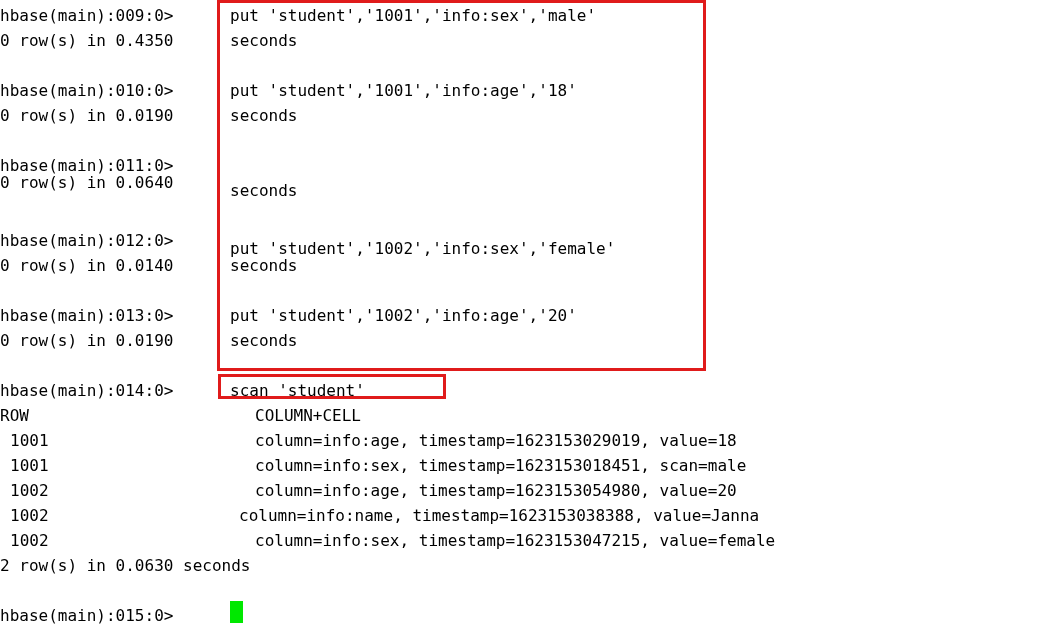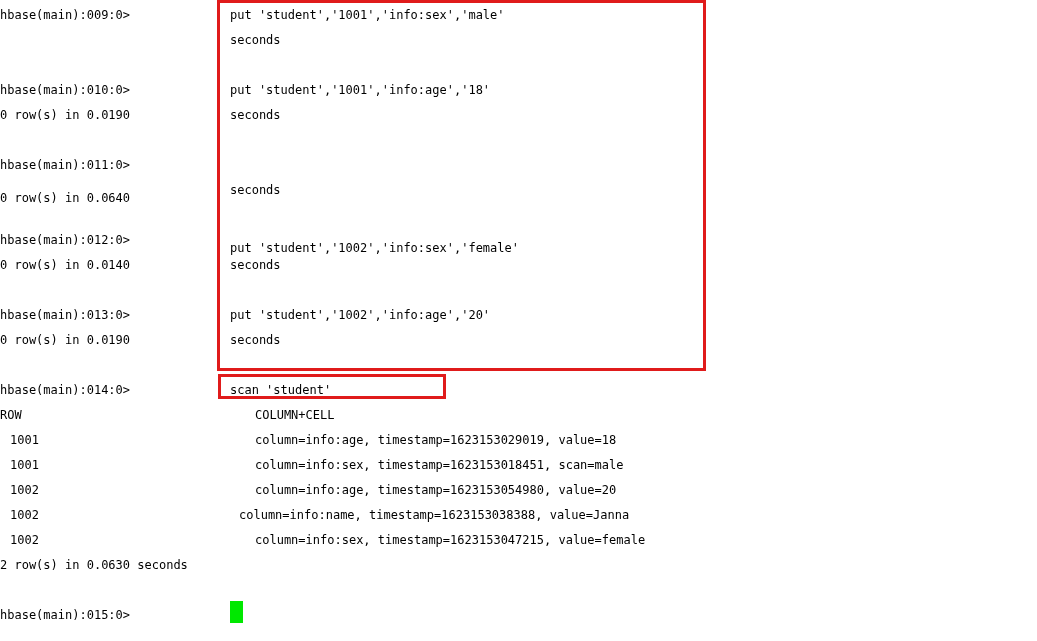--- a/index.html
+++ b/index.html
@@ -8,21 +8,21 @@
     padding: 0;
     background: #ffffff;
   }
   #screen {
     position: relative;
     width: 1037px;
     height: 641px;
     background: #ffffff;
     overflow: hidden;
     font-family: "DejaVu Sans Mono", "Liberation Mono", monospace;
-    font-size: 12px;
+    font-size: 16px;
     line-height: 25px;
     color: #000000;
     letter-spacing: 0px;
     text-decoration: underline;
   }
 
   
   .term-layer {
     position: absolute;
     top: 0;
@@ -104,24 +104,25 @@
 </head>
 <body>
 
 <div id="screen">
 
   <div class="box-bg" id="box-bg-puts"></div>
   <div class="box-bg" id="box-bg-scan"></div>
 
   <div class="term-layer">
     <div class="line" style="top:3px">hbase(main):009:0&gt;</div>
+    <div class="line" style="top:28px">0 row(s) in 0.4350</div>
     <div class="line" style="top:78px">hbase(main):010:0&gt;</div>
     <div class="line" style="top:103px">0 row(s) in 0.0190</div>
     <div class="line" style="top:153px">hbase(main):011:0&gt;</div>
-    <div class="line" style="top:186px">0 row(s) in 0.0640</div>
+    <div class="line" style="top:170px">0 row(s) in 0.0640</div>
     <div class="line" style="top:228px">hbase(main):012:0&gt;</div>
     <div class="line" style="top:253px">0 row(s) in 0.0140</div>
     <div class="line" style="top:303px">hbase(main):013:0&gt;</div>
     <div class="line" style="top:328px">0 row(s) in 0.0190</div>
     <div class="line" style="top:378px">hbase(main):014:0&gt;</div>
   </div>
 
   <div class="term-layer boxed-text">
     <div class="line pad-left" style="top:3px;left:228px">put 'student','1001','info:sex','male'</div>
     <div class="line pad-left" style="top:28px;left:228px">seconds</div>

